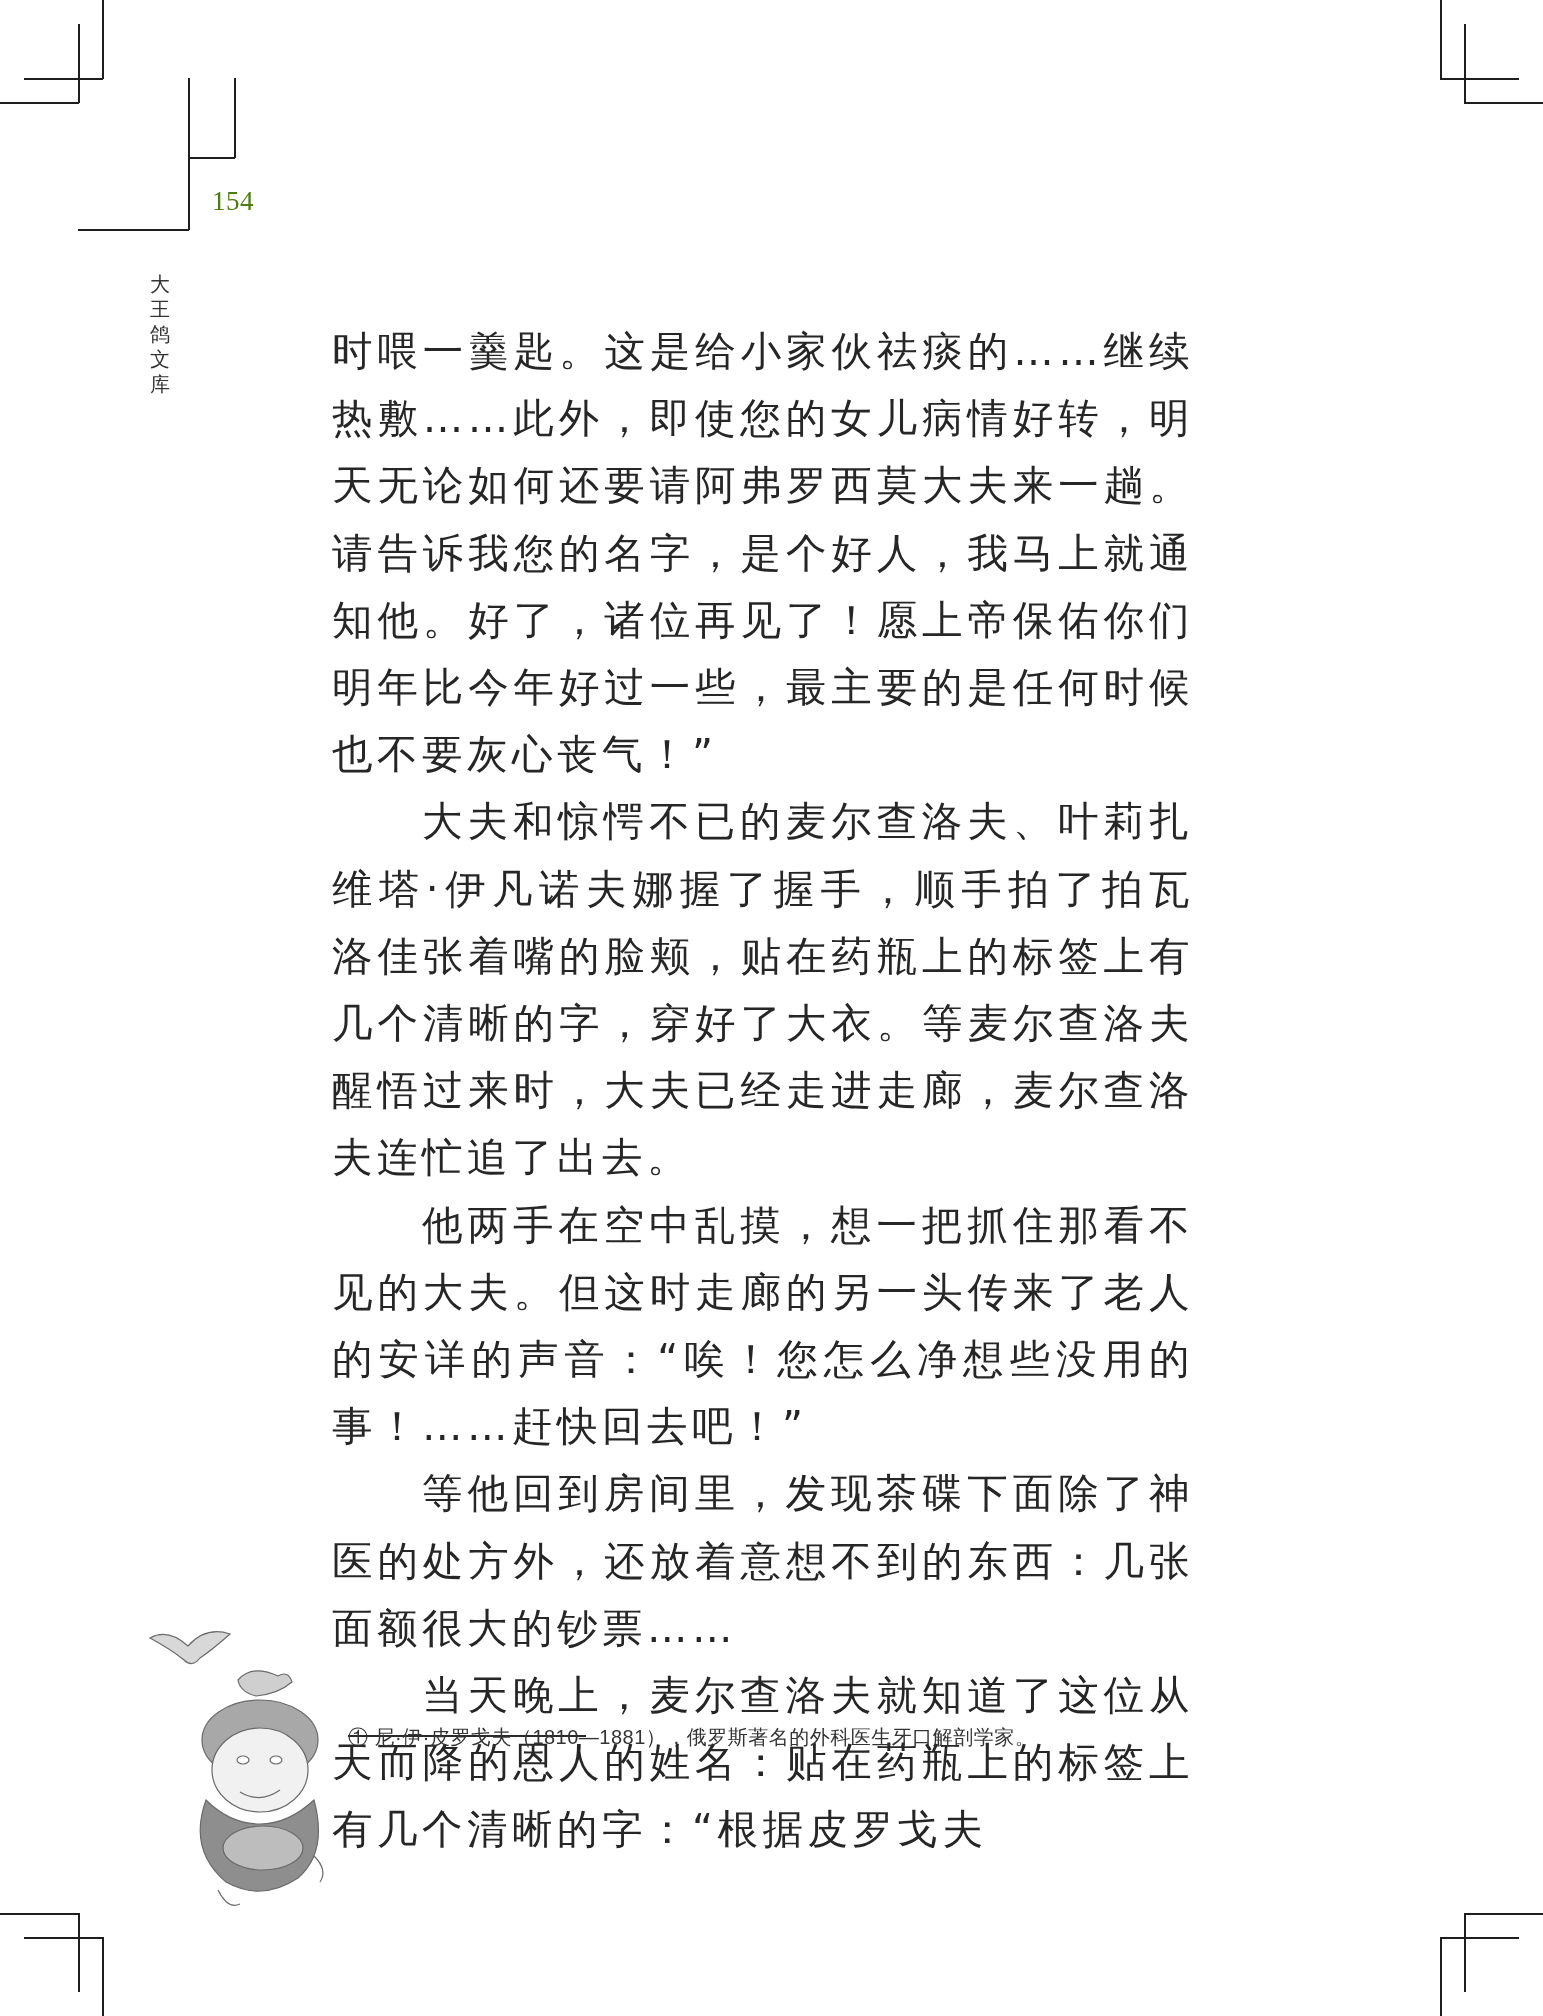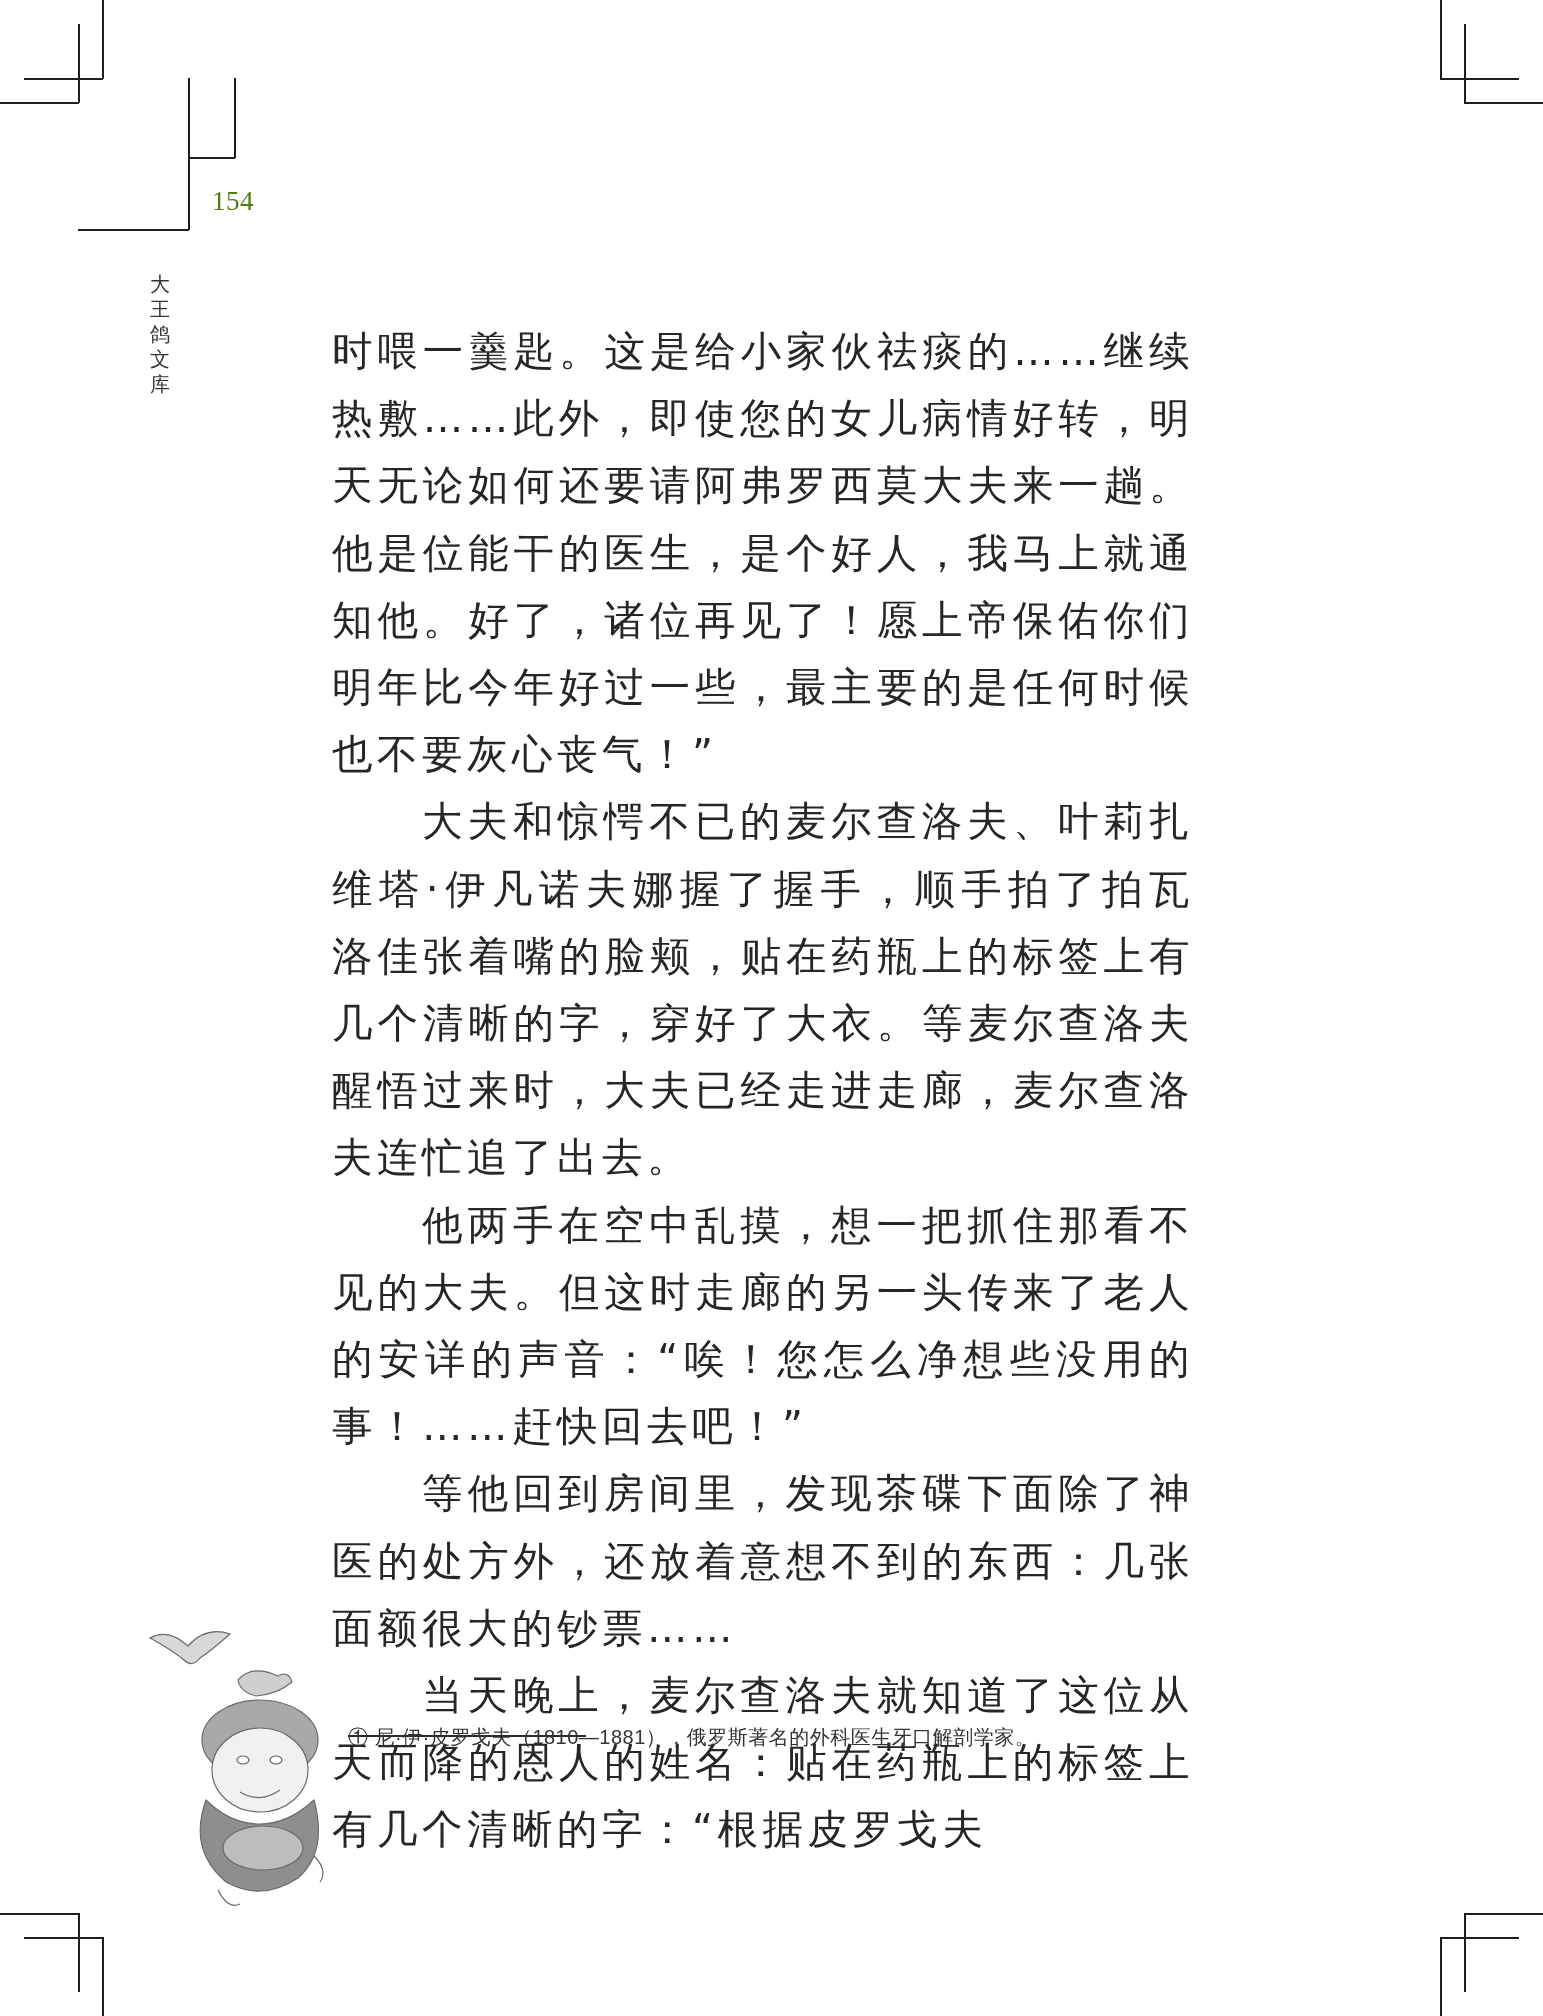--- a/index.html
+++ b/index.html
@@ -51,21 +51,21 @@
 <div class="page-number">154</div>
 <div class="series-title">
   <span>大</span>
   <span>王</span>
   <span>鸽</span>
   <span>文</span>
   <span>库</span>
 </div>
 
 <div class="body-text">
-  <p class="para">时喂一羹匙。这是给小家伙祛痰的……继续热敷……此外，即使您的女儿病情好转，明天无论如何还要请阿弗罗西莫大夫来一趟。他是位能干的医生，是个好人，我马上就通知他。好了，诸位再见了！愿上帝保佑你们明年比今年好过一些，最主要的是任何时候也不要灰心丧气！”</p>
+  <p class="para">时喂一羹匙。这是给小家伙祛痰的……继续热敷……此外，即使您的女儿病情好转，明天无论如何还要请阿弗罗西莫大夫来一趟。请告诉我您的名字，是个好人，我马上就通知他。好了，诸位再见了！愿上帝保佑你们明年比今年好过一些，最主要的是任何时候也不要灰心丧气！”</p>
   <p class="para indent">大夫和惊愕不已的麦尔查洛夫、叶莉扎维塔·伊凡诺夫娜握了握手，顺手拍了拍瓦洛佳张着嘴的脸颊，贴在药瓶上的标签上有几个清晰的字，穿好了大衣。等麦尔查洛夫醒悟过来时，大夫已经走进走廊，麦尔查洛夫连忙追了出去。</p>
   <p class="para indent">他两手在空中乱摸，想一把抓住那看不见的大夫。但这时走廊的另一头传来了老人的安详的声音：“唉！您怎么净想些没用的事！……赶快回去吧！”</p>
   <p class="para indent">等他回到房间里，发现茶碟下面除了神医的处方外，还放着意想不到的东西：几张面额很大的钞票……</p>
   <p class="para indent"><span>当天晚上，麦尔查洛夫就知道了这位从天而降的恩人的姓名：贴在药瓶上的标签上有几个清晰的字：“根据皮罗戈夫</span></p>
 
 </div>
 
 <div class="footnote-rule"></div>
 <div class="footnote">① 尼·伊·皮罗戈夫（1810—1881），俄罗斯著名的外科医生牙口解剖学家。</div>
 

